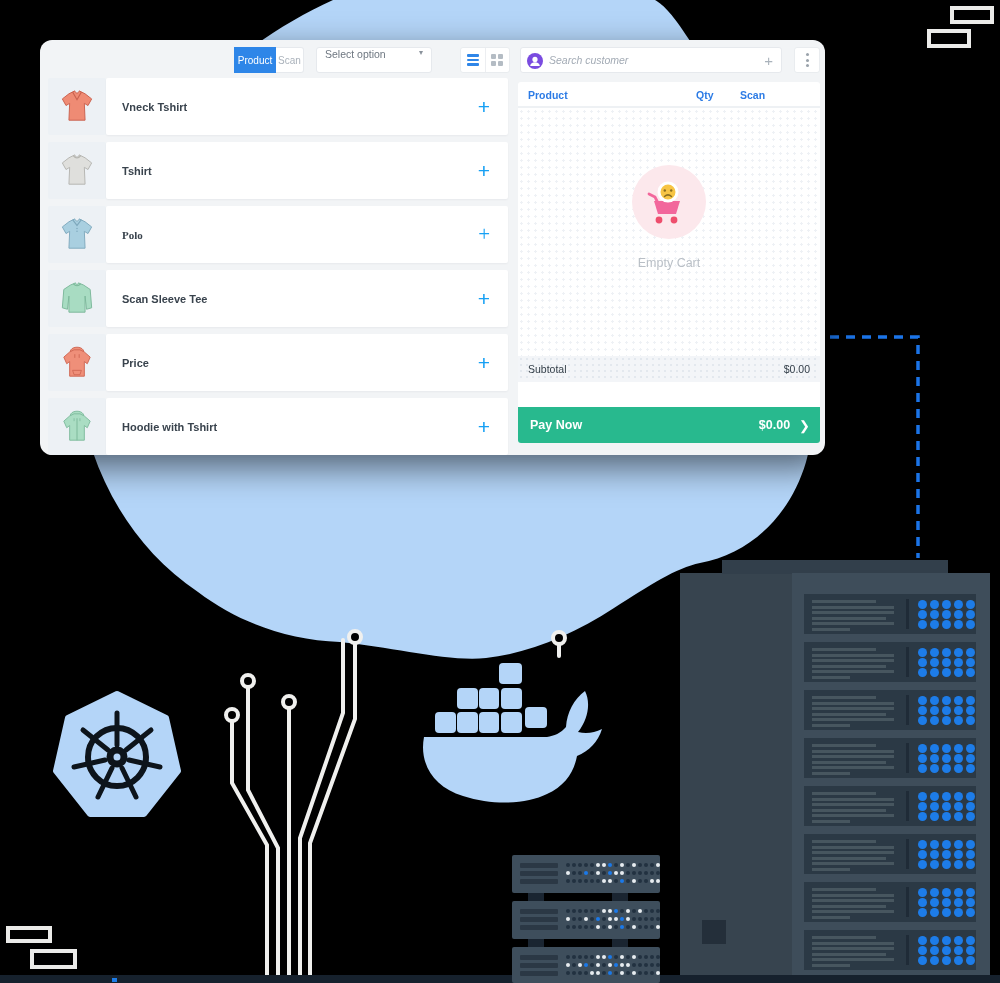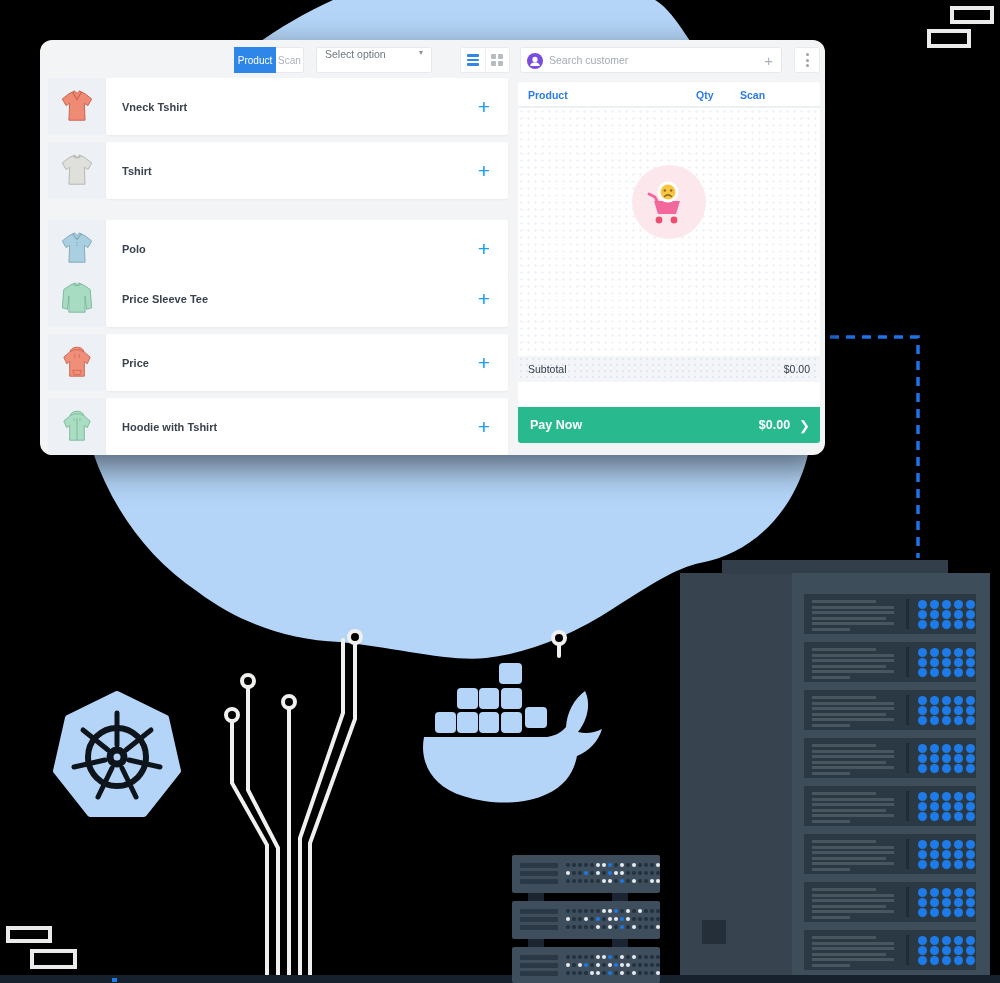--- a/index.html
+++ b/index.html
@@ -385,21 +385,21 @@
             <i></i>
           </span>
       </span>
     </div>
     <div class="fld" style="left:480px;top:7px;width:262px;height:26px;">
       <svg class="mag" style="left:6px;top:5px;" width="16" height="16" viewBox="0 0 16 16">
         <circle cx="8" cy="8" r="8" fill="#7a4be0"></circle>
         <circle cx="8" cy="6.4" r="2.6" fill="#fff"></circle>
         <path d="M3.2,13 a4.8,3.8 0 0 1 9.6,0 Z" fill="#fff"></path>
       </svg>
-      <input style="padding-left: 28px;" placeholder="Search customer">
+      <input style="padding-left: 28px; font-style: italic;" placeholder="Search customer">
       <span class="plus-ghost">+</span>
     </div>
     <div class="kebab">
       <i></i>
         <i></i>
         <i></i>
     </div>
 
     <div class="prow" style="top:38px;">
       <div class="thumb">
@@ -420,21 +420,21 @@
           <path d="M19,12 L27,8 C28,12 32,12 33,8 L41,12 L50,19 L45,28 L40,25 L41,48 L19,48 L20,25 L15,28 L10,19 Z" fill="#dfdfdc" stroke="#b5b5b0" stroke-width="1.3" stroke-linejoin="round"></path>
           <path d="M25,9.5 q5,5.5 10,0" fill="none" stroke="#b5b5b0" stroke-width="1.6"></path>
         </svg>
       </div>
       <div class="pcard">
         <span class="pname">Tshirt</span>
         <span class="plus">+</span>
       </div>
     </div>
 
-    <div class="prow" style="top:180px;">
+    <div class="prow" style="top:166px;font-family:Liberation Serif, serif;">
       <div class="thumb">
         <svg width="44" height="44" viewBox="0 0 60 60">
           <path d="M19,12 L27,8 C28,12 32,12 33,8 L41,12 L50,19 L45,28 L40,25 L41,48 L19,48 L20,25 L15,28 L10,19 Z" fill="#a9cfe0" stroke="#7fa9bd" stroke-width="1.3" stroke-linejoin="round"></path>
           <path d="M24,9 L30,17 L36,9" fill="none" stroke="#7fa9bd" stroke-width="1.6"></path>
           <circle cx="30" cy="21" r="1" fill="#7fa9bd"></circle>
             <circle cx="30" cy="25" r="1" fill="#7fa9bd"></circle>
         </svg>
       </div>
       <div class="pcard">
         <span class="pname">Polo</span>
@@ -443,21 +443,21 @@
     </div>
 
     <div class="prow" style="top:230px;">
       <div class="thumb">
         <svg width="44" height="44" viewBox="0 0 60 60">
           <path d="M21,11 L28,8 C29,11 31,11 32,8 L39,11 L48,17 L50,42 L43,44 L41,26 L41,48 L19,48 L19,26 L17,44 L10,42 L12,17 Z" fill="#a8dcc2" stroke="#7cb89a" stroke-width="1.3" stroke-linejoin="round"></path>
           <path d="M25,9.5 q5,5 10,0" fill="none" stroke="#7cb89a" stroke-width="1.4"></path>
         </svg>
       </div>
       <div class="pcard">
-        <span class="pname">Price Sleeve Tee</span>
+        <span class="pname">Scan Sleeve Tee</span>
         <span class="plus">+</span>
       </div>
     </div>
 
     <div class="prow" style="top:294px;">
       <div class="thumb">
         <svg width="44" height="44" viewBox="0 0 60 60">
           <path d="M21,16 C19,6 41,6 39,16 L34,18 L26,18 Z" fill="#ef8f79" stroke="#cf6753" stroke-width="1.3"></path>
           <path d="M20,15 L26,12 L34,12 L40,15 L48,22 L44,31 L40,28 L40,48 L20,48 L20,28 L16,31 L12,22 Z" fill="#ef8f79" stroke="#cf6753" stroke-width="1.3" stroke-linejoin="round"></path>
           <path d="M27,18 v5 M33,18 v5" stroke="#cf6753" stroke-width="1.2" fill="none"></path>
@@ -496,20 +496,21 @@
           <circle cx="37" cy="37" r="37" fill="#fce8ec"></circle>
           <path d="M17,29 l6,3 3,6" stroke="#f2679c" stroke-width="2.8" fill="none" stroke-linecap="round"></path>
           <path d="M22,36 h26 l-4,13 h-18 Z" fill="#f2679c"></path>
           <circle cx="27" cy="55" r="3.4" fill="#ee4e6d"></circle>
           <circle cx="42" cy="55" r="3.4" fill="#ee4e6d"></circle>
           <circle cx="36" cy="27" r="9" fill="#f7c444" stroke="#fff" stroke-width="3"></circle>
           <circle cx="32.8" cy="25.5" r="1.2" fill="#8a6d1f"></circle>
           <circle cx="39.2" cy="25.5" r="1.2" fill="#8a6d1f"></circle>
           <path d="M32.5,31.5 q3.5,-3.2 7,0" stroke="#8a6d1f" stroke-width="1.5" fill="none" stroke-linecap="round"></path>
         </svg>
+        <div class="elabel">Empty Cart</div>
       </div>
       <div class="csub">
         <span class="lab">Subtotal</span>
         <span class="val">$0.00</span>
       </div>
       <div class="cpay">
         <span class="lab">Pay Now</span>
         <span class="val">$0.00</span>
         <span class="chev">❯</span>
       </div>

